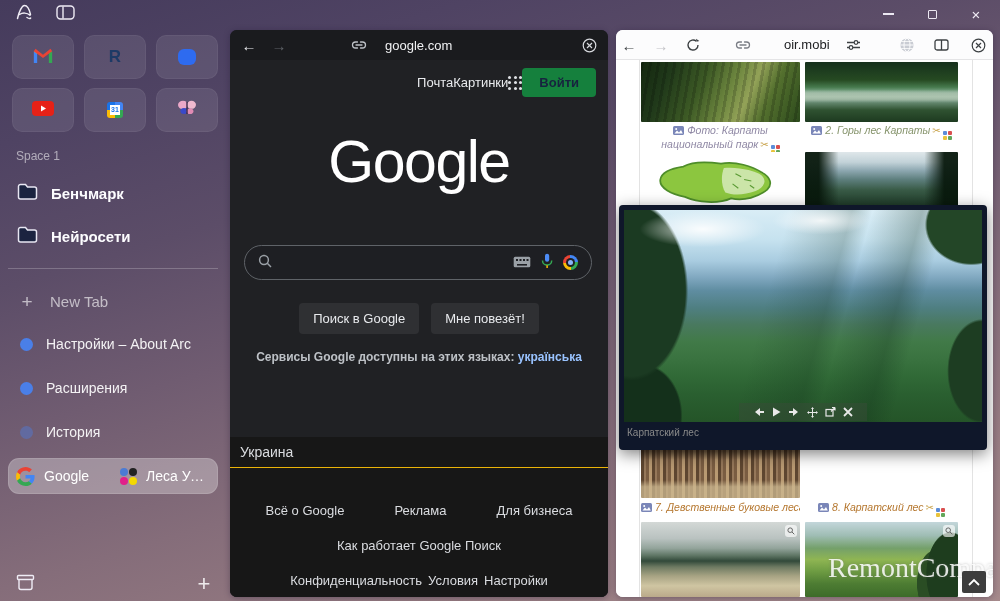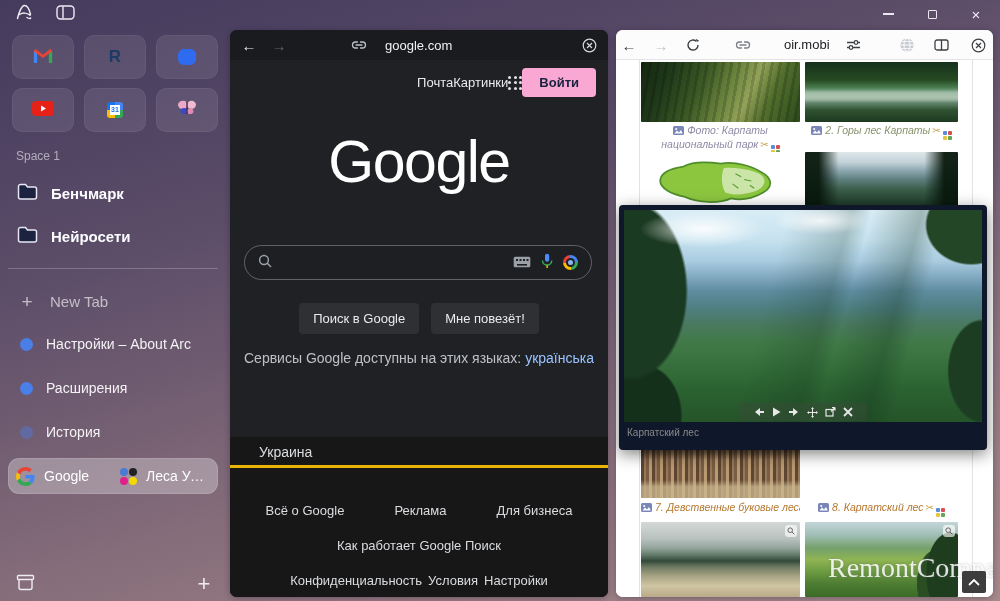--- a/index.html
+++ b/index.html
@@ -45,30 +45,30 @@
   .pane-l .phead{background:#1a1b1e;color:#e8eaed;}
   .pane-r .phead{background:#fcfcfd;color:#2b2b2e;border-bottom:1px solid #e4e4e6;}
   .hic{position:absolute;top:0;height:30px;display:flex;align-items:center;justify-content:center;width:22px;cursor:pointer;}
   .arrow{font-size:15px;line-height:1;}
   
   .lp-body{position:absolute;top:30px;left:0;right:0;bottom:0;background:#202124;}
   .g-topbar{position:absolute;top:8px;right:12px;display:flex;align-items:center;}
   .g-link{font-size:13px;color:#e8eaed;cursor:pointer;}
   .apps-grid{display:grid;grid-template-columns:repeat(3,3px);grid-auto-rows:3px;gap:2.5px;cursor:pointer;}
   .apps-grid i{background:#dfe1e5;border-radius:50%;display:block;}
-  .signin{background:#f9a8d4;color:#17233f;font-size:13px;font-weight:bold;padding:7px 17px;border-radius:4px;border:none;cursor:pointer;}
+  .signin{background:#15803d;color:#17233f;font-size:13px;font-weight:bold;padding:7px 17px;border-radius:4px;border:none;cursor:pointer;}
   .g-logo{position:absolute;top:68px;left:0;right:0;text-align:center;font-size:59px;font-weight:500;color:#fff;letter-spacing:-1.5px;}
   .g-search{position:absolute;top:185px;left:14px;right:16px;height:35px;border:1px solid #5f6368;border-radius:18px;background:#1e1f23;display:flex;align-items:center;padding:0 13px;gap:10px;cursor:text;}
   .g-search .sp{flex:1;}
   .g-btns{position:absolute;top:243px;left:0;right:0;display:flex;justify-content:center;gap:12px;}
   .g-btn{background:#2f3033;color:#e8eaed;border:none;border-radius:4px;font-size:13px;padding:8px 14px;cursor:pointer;}
-  .g-lang{position:absolute;top:290px;left:0;right:0;text-align:center;font-size:14px;color:#bdc1c6;}
+  .g-lang{position:absolute;top:290px;left:0;right:0;text-align:center;font-size:12px;color:#bdc1c6;font-weight:bold;}
   .g-lang a{color:#99c3ff;text-decoration:none;cursor:pointer;}
   .g-footer{position:absolute;top:377px;left:0;right:0;bottom:0;background:#171717;}
-  .f-country{height:31px;line-height:31px;padding-left:29px;font-size:14px;color:#dadce0;border-bottom:3px solid #eab308;}
+  .f-country{height:31px;line-height:31px;padding-left:10px;font-size:14px;color:#dadce0;border-bottom:1px solid #eab308;}
   .f-row{position:absolute;left:0;right:0;display:flex;justify-content:center;font-size:13px;color:#dadce0;}
   .f-row span{cursor:pointer;}
   .f-r1{top:66px;gap:50px;}
   .f-r2{top:101px;}
   .f-r3{top:136px;gap:6px;}
   
   .rp-body{position:absolute;top:30px;left:0;right:0;bottom:0;background:#fff;}
   .rp-col{position:absolute;top:0;bottom:0;left:23px;right:20px;border-left:1px solid #e3e3e3;border-right:1px solid #e3e3e3;}
   .photo{border-radius:1px;cursor:pointer;position:relative;}
   .p-row{position:absolute;left:25px;display:flex;gap:5px;}

